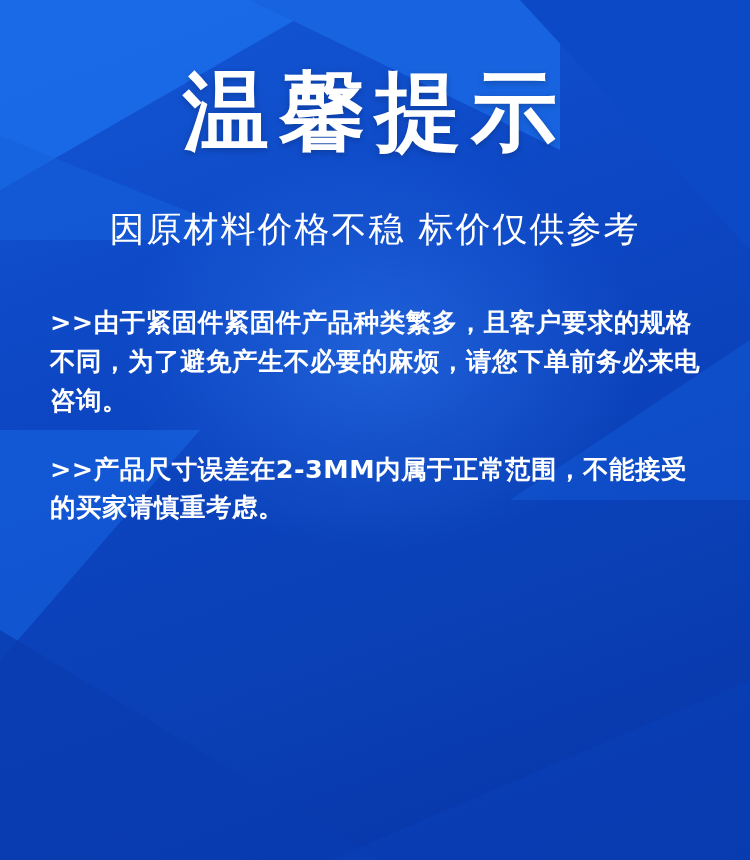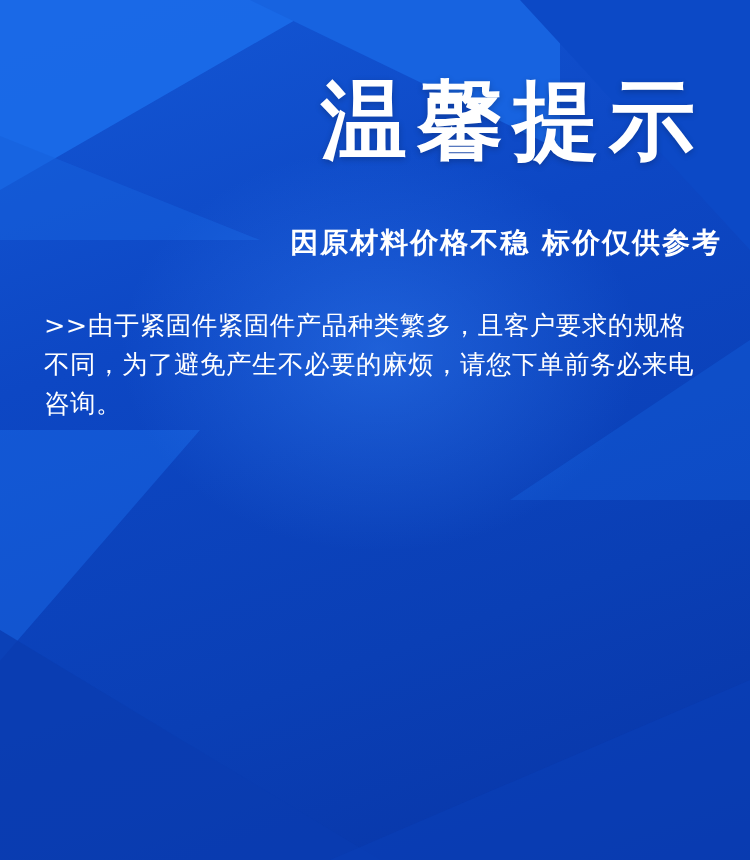--- a/index.html
+++ b/index.html
@@ -94,46 +94,47 @@
 
   .content {
     position: relative;
     z-index: 5;
     padding: 0 28px;
     box-sizing: border-box;
     width: 750px;
   }
 
   .title {
-    text-align: right;
+    text-align: center;
     color: #ffffff;
     font-size: 86px;
     font-weight: bold;
     letter-spacing: 10px;
-    margin: 17px;
+    margin: 8px;
     padding-top: 58px;
     line-height: 1.05;
     text-shadow: 0 2px 6px rgba(0,0,0,0.22);
   }
 
   .subtitle {
-    text-align: right;
+    text-align: center;
     color: #ffffff;
-    font-size: 28px;
+    font-size: 35px;
     letter-spacing: 2px;
     margin: 0;
     padding-top: 42px;
     padding-bottom: 10px;
-    font-weight: bold;
+    font-weight: normal;
   }
 
   .notes {
-    margin: 6px;
+    margin: 12px;
     padding: 28px 6px 0 10px;
     list-style: none;
+    font-weight: bold;
   }
 
   .note {
     color: #ffffff;
     font-size: 25.5px;
     line-height: 1.52;
     letter-spacing: 0.5px;
     margin-bottom: 30px;
     text-align: left;
   }
@@ -154,16 +155,17 @@
   <div class="glow"></div>
 
   <div class="content">
 
     <h1 class="title">温馨提示</h1>
 
     <h2 class="subtitle">因原材料价格不稳  标价仅供参考</h2>
 
     <ul class="notes">
       <li class="note">&gt;&gt;由于紧固件紧固件产品种类繁多，且客户要求的规格不同，为了避免产生不必要的麻烦，请您下单前务必来电咨询。</li>
+      <li class="note">&gt;&gt;产品尺寸误差在2-3MM内属于正常范围，不能接受的买家请慎重考虑。</li>
     </ul>
 
   </div>
 </div>
 
 </body></html>

